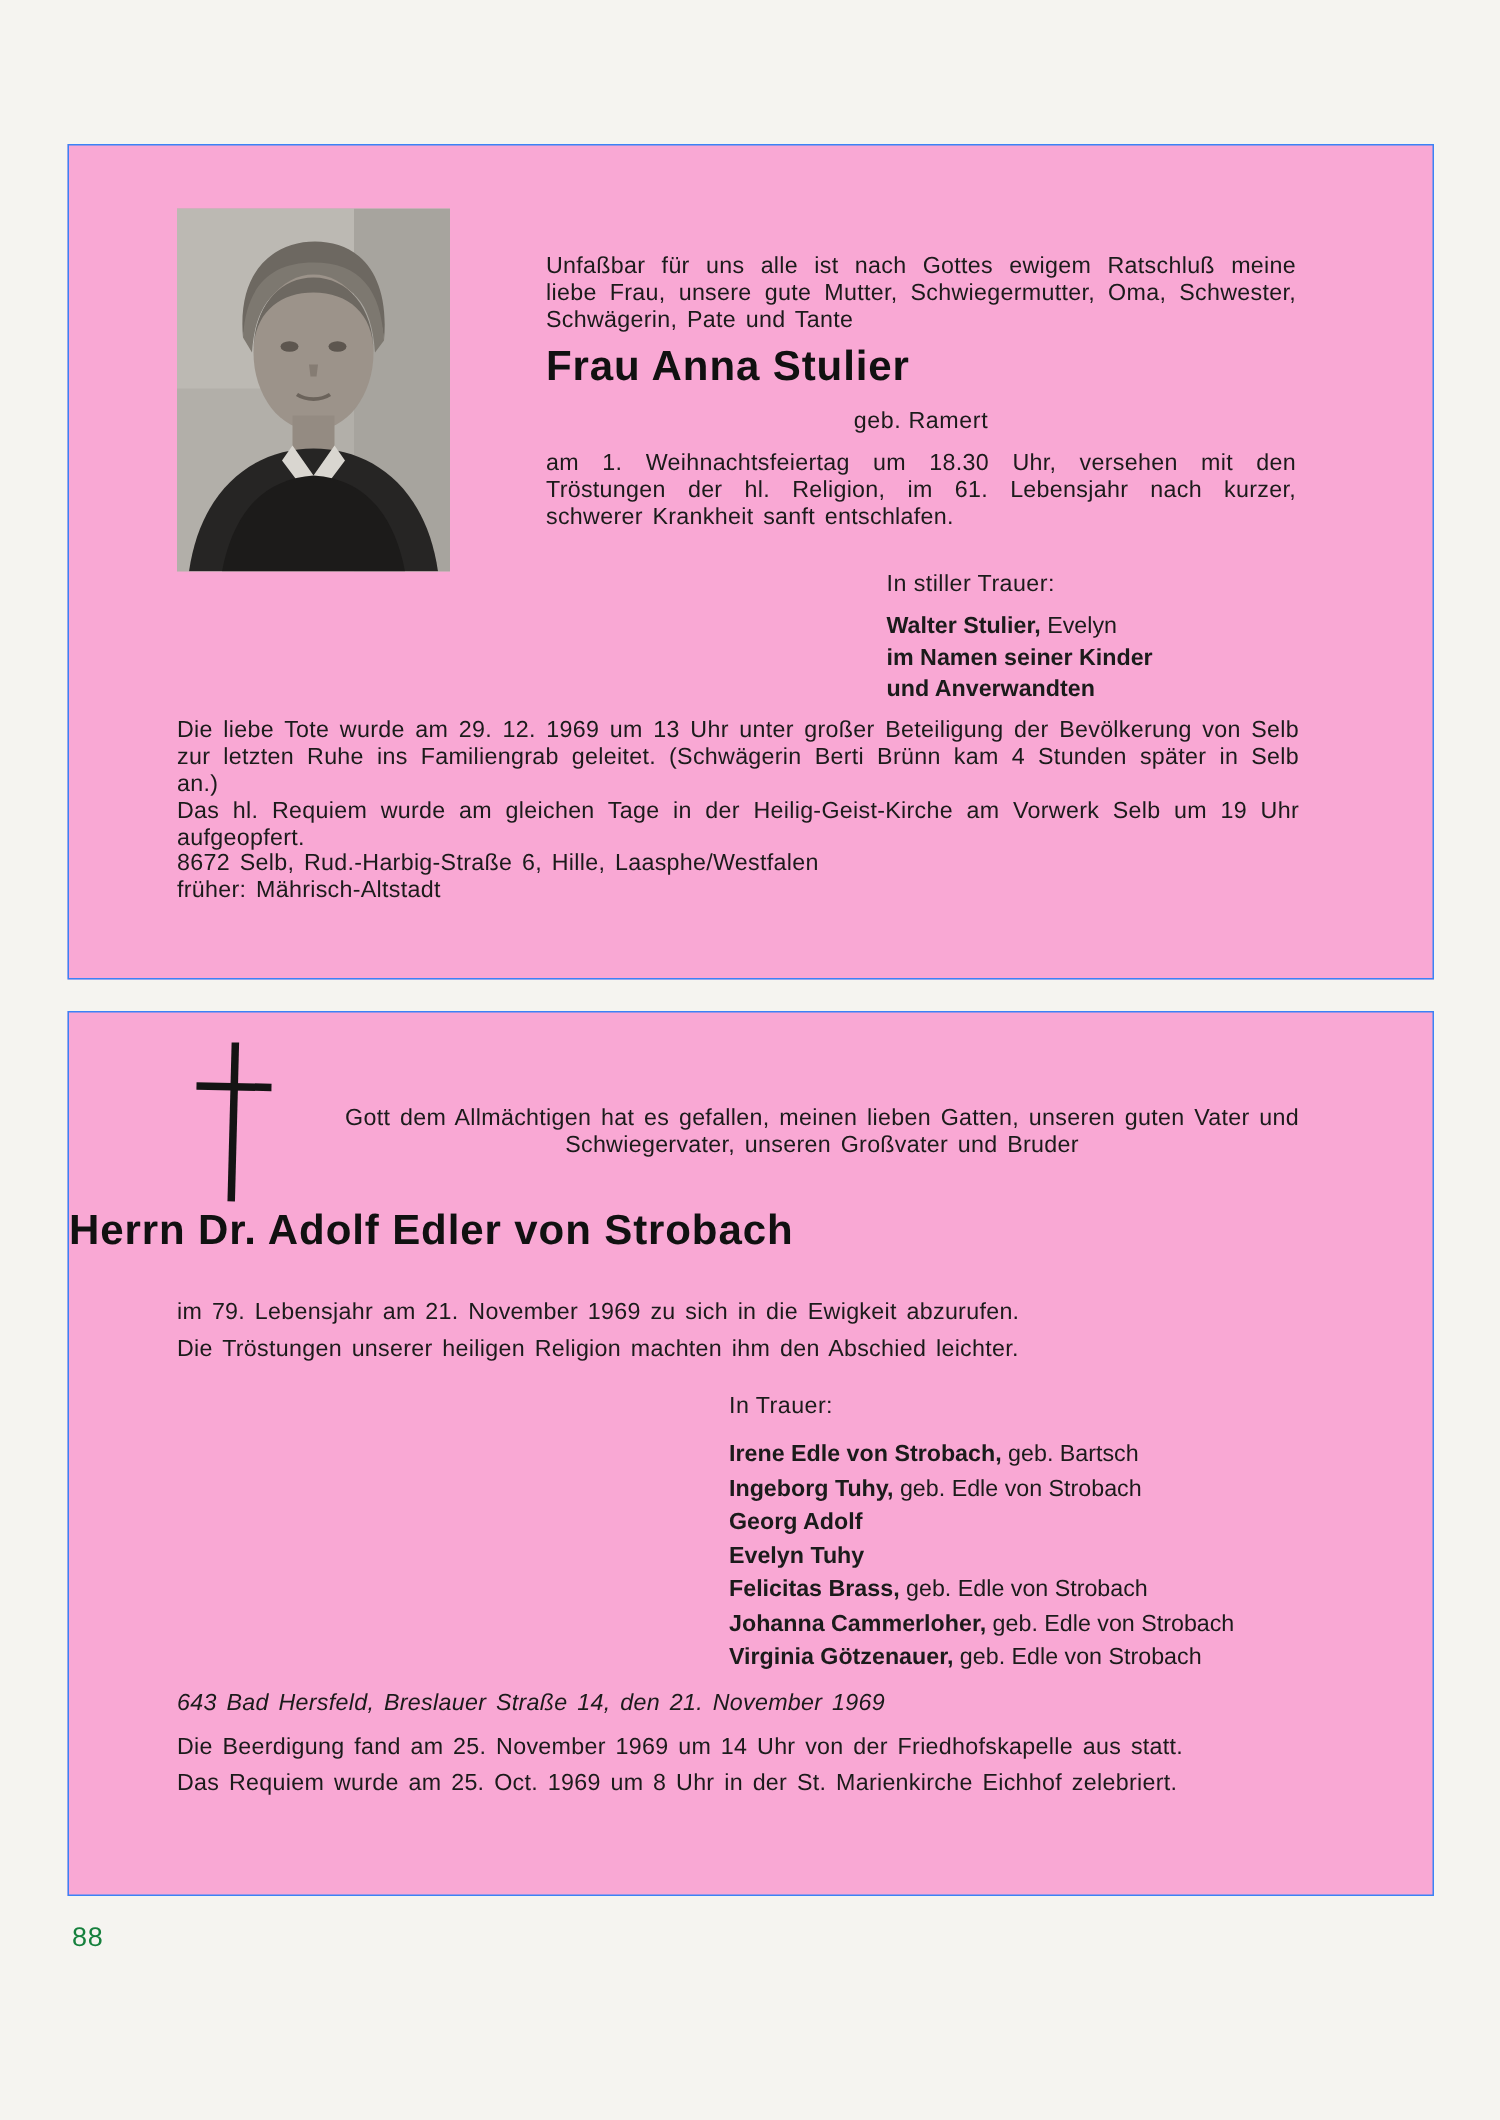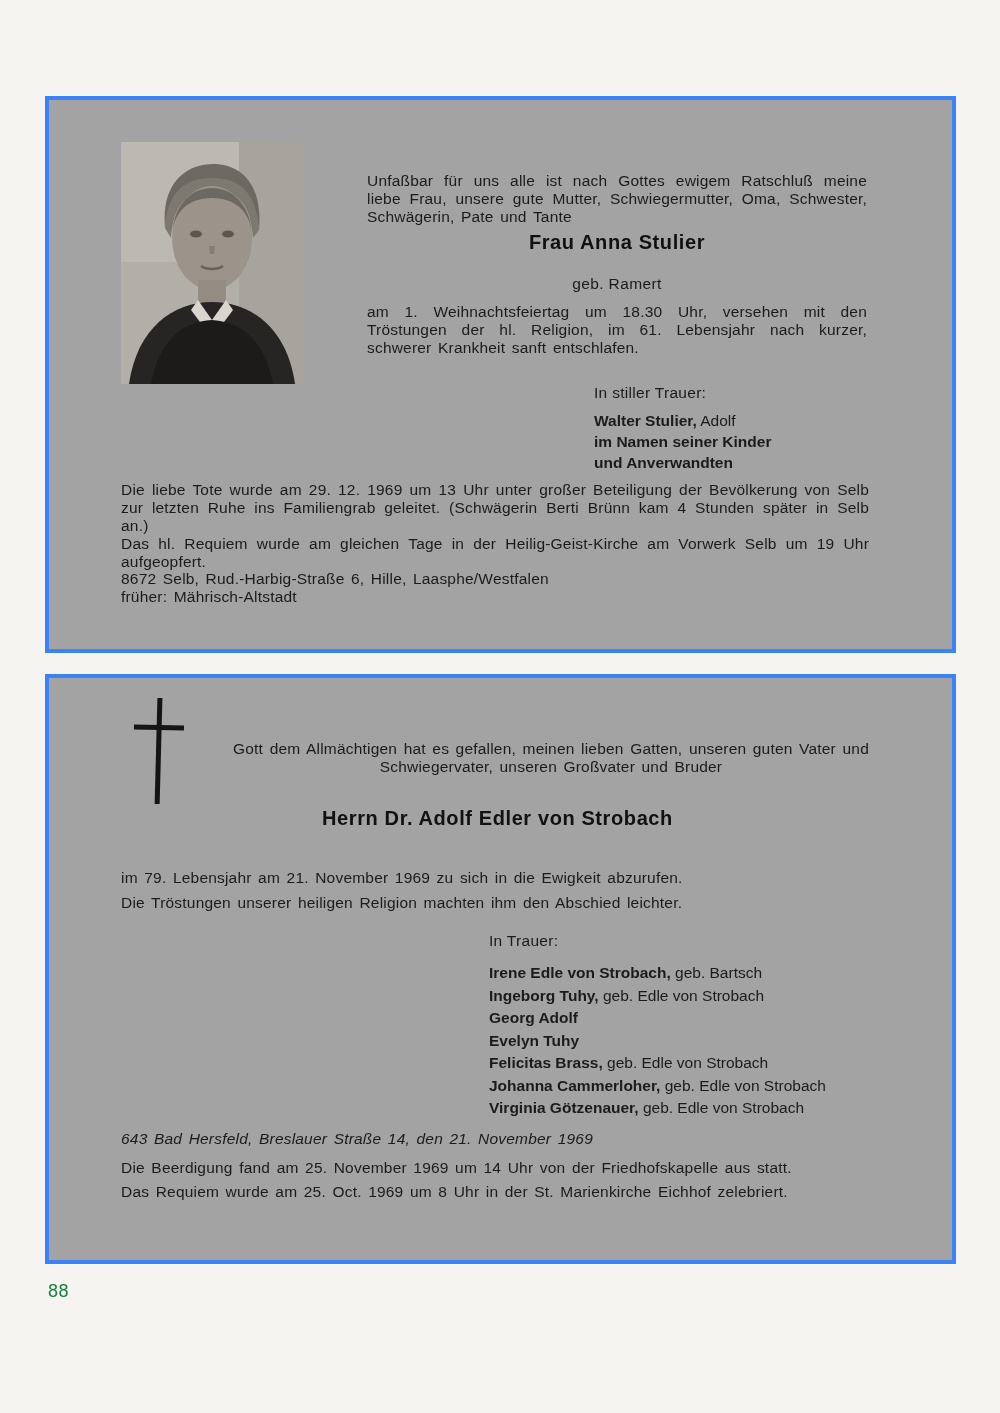--- a/index.html
+++ b/index.html
@@ -6,42 +6,42 @@
   html,body { width:1000px; height:1413px; }
   body {
     position:relative;
     background:#f5f4f0;
     font-family:"Liberation Sans", sans-serif;
     color:#1b1b1b;
     overflow:hidden;
   }
   .notice {
     position:absolute;
-    border:4px solid #3b82f6;
-    background:#a3a3a3;
+    border:1px solid #3b82f6;
+    background:#f9a8d4;
     padding-left:30px;
   }
   #notice1 { left:45px; top:96px; width:911px; height:557px; }
   #notice2 { left:45px; top:674px; width:911px; height:590px; }
   .abs { position:absolute; }
 
   .body-text {
     font-size:15.5px;
     line-height:18px;
     text-align:justify;
     letter-spacing:0.2px;
     word-spacing:2px;
     color:#1b1b1b;
   }
   .left-text { text-align:left; }
   .notice-title {
-    font-size:20px;
+    font-size:28px;
     font-weight:bold;
     letter-spacing:0.6px;
-    text-align:center;
+    text-align:left;
     color:#111;
   }
   .subtitle {
     font-size:15.5px;
     letter-spacing:0.4px;
     text-align:center;
   }
   .trauer-label { font-size:15.5px; letter-spacing:0.3px; }
   .mourner-line { font-size:15.5px; line-height:21px; }
   #notice2 .mourner-line { line-height:22.5px; }
@@ -98,21 +98,21 @@
 
   <div class="abs notice-title" style="left:318px; top:131px; width:500px;">Frau Anna Stulier</div>
 
   <div class="abs subtitle" style="left:318px; top:175px; width:500px;">geb. Ramert</div>
 
   <div class="abs body-text" style="left:318px; top:203px; width:500px;">am 1. Weihnachtsfeiertag um 18.30 Uhr, versehen mit den Tröstungen der hl. Religion, im 61. Lebensjahr nach kurzer, schwerer Krankheit sanft entschlafen.</div>
 
   <div class="abs trauer-label" style="left:545px; top:284px;">In stiller Trauer:</div>
 
   <div class="abs" style="left:545px; top:310px; width:300px;">
-    <div class="mourner-line"><span class="b">Walter Stulier,</span><span> Adolf</span></div>
+    <div class="mourner-line"><span class="b">Walter Stulier,</span><span> Evelyn</span></div>
     <div class="mourner-line"><span class="b">im Namen seiner Kinder</span><span></span></div>
     <div class="mourner-line"><span class="b">und Anverwandten</span><span></span></div>
   </div>
 
   <div class="abs body-text" style="left:72px; top:381px; width:748px;">Die liebe Tote wurde am 29. 12. 1969 um 13 Uhr unter großer Beteiligung der Bevölkerung von Selb zur letzten Ruhe ins Familiengrab geleitet. (Schwägerin Berti Brünn kam 4 Stunden später in Selb an.)</div>
 
   <div class="abs body-text" style="left:72px; top:435px; width:748px;">Das hl. Requiem wurde am gleichen Tage in der Heilig-Geist-Kirche am Vorwerk Selb um 19 Uhr aufgeopfert.</div>
 
   <div class="abs body-text left-text" style="left:72px; top:470px; width:748px;">8672 Selb, Rud.-Harbig-Straße 6, Hille, Laasphe/Westfalen</div>
 

